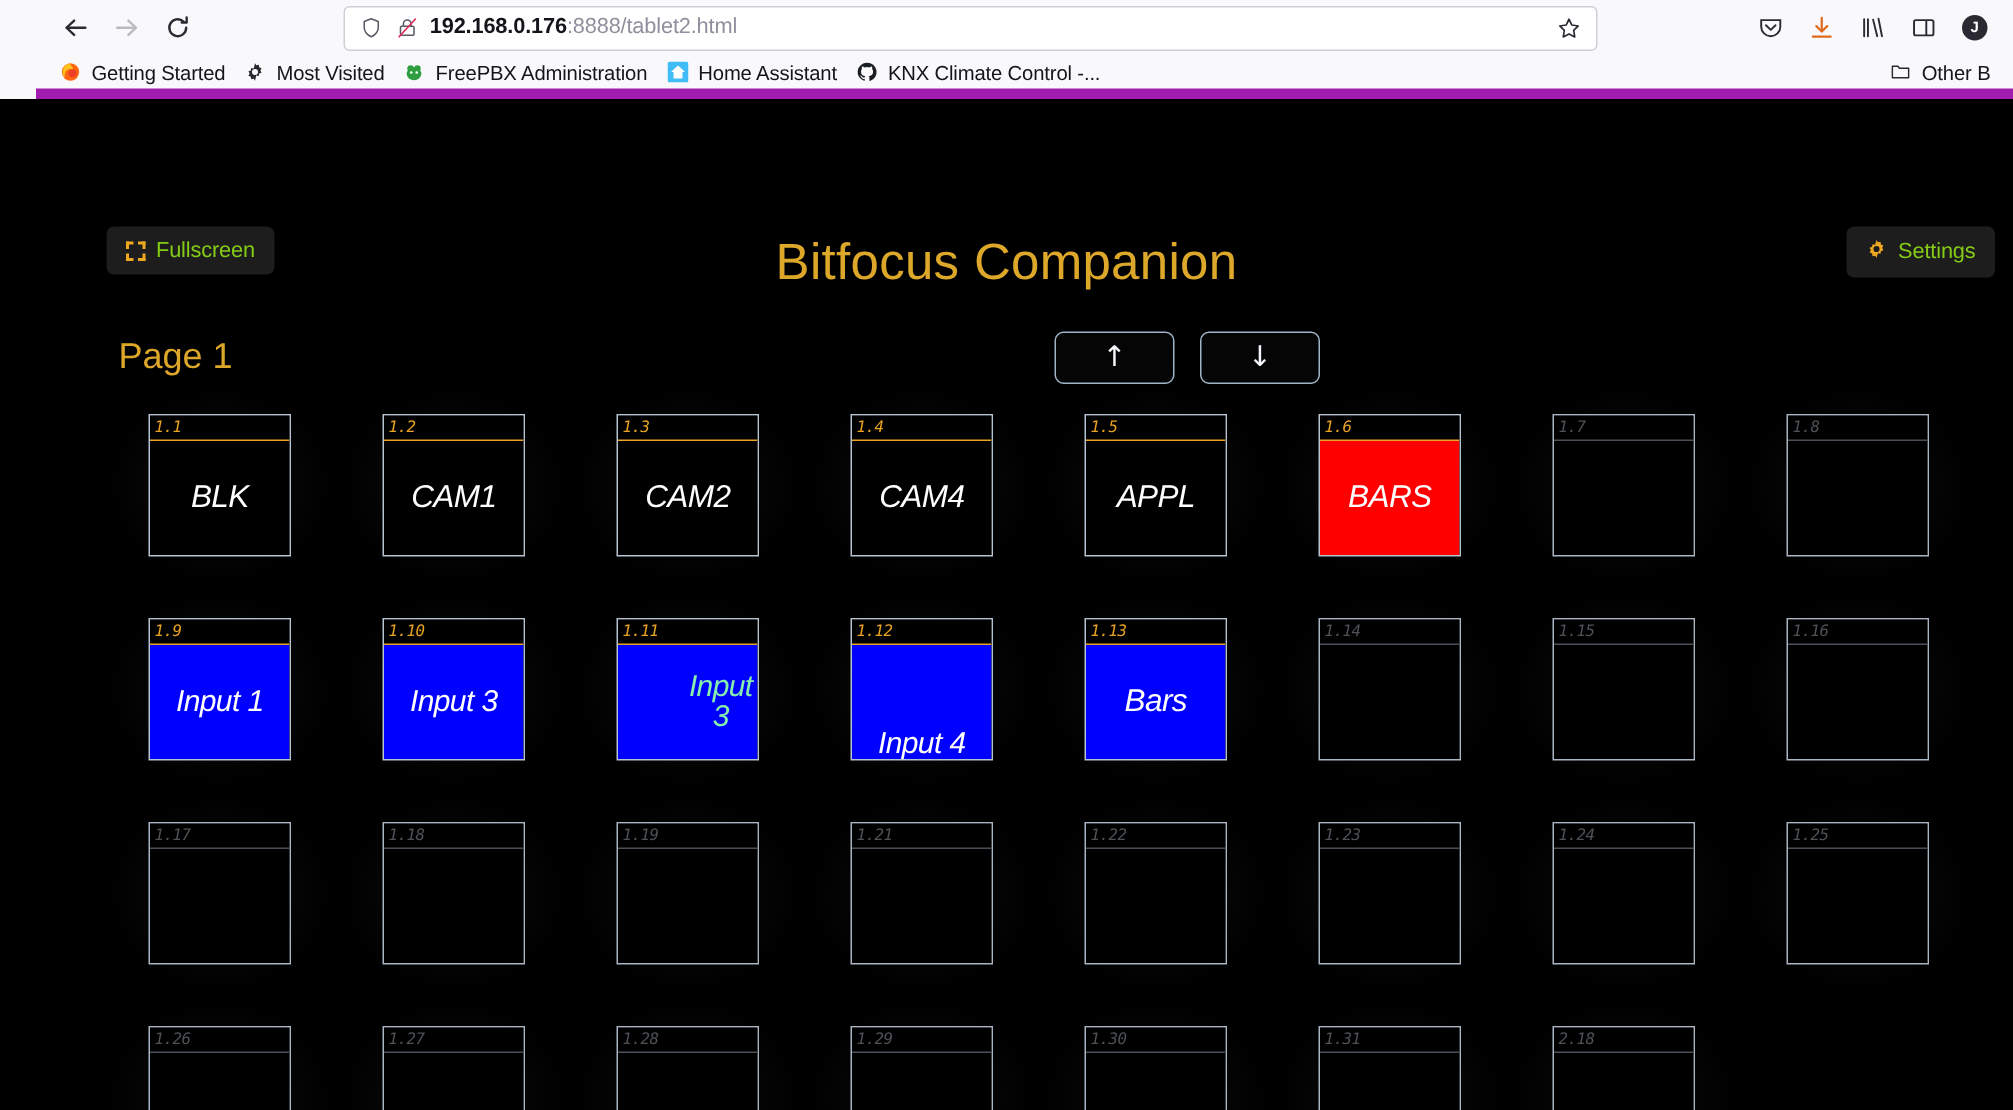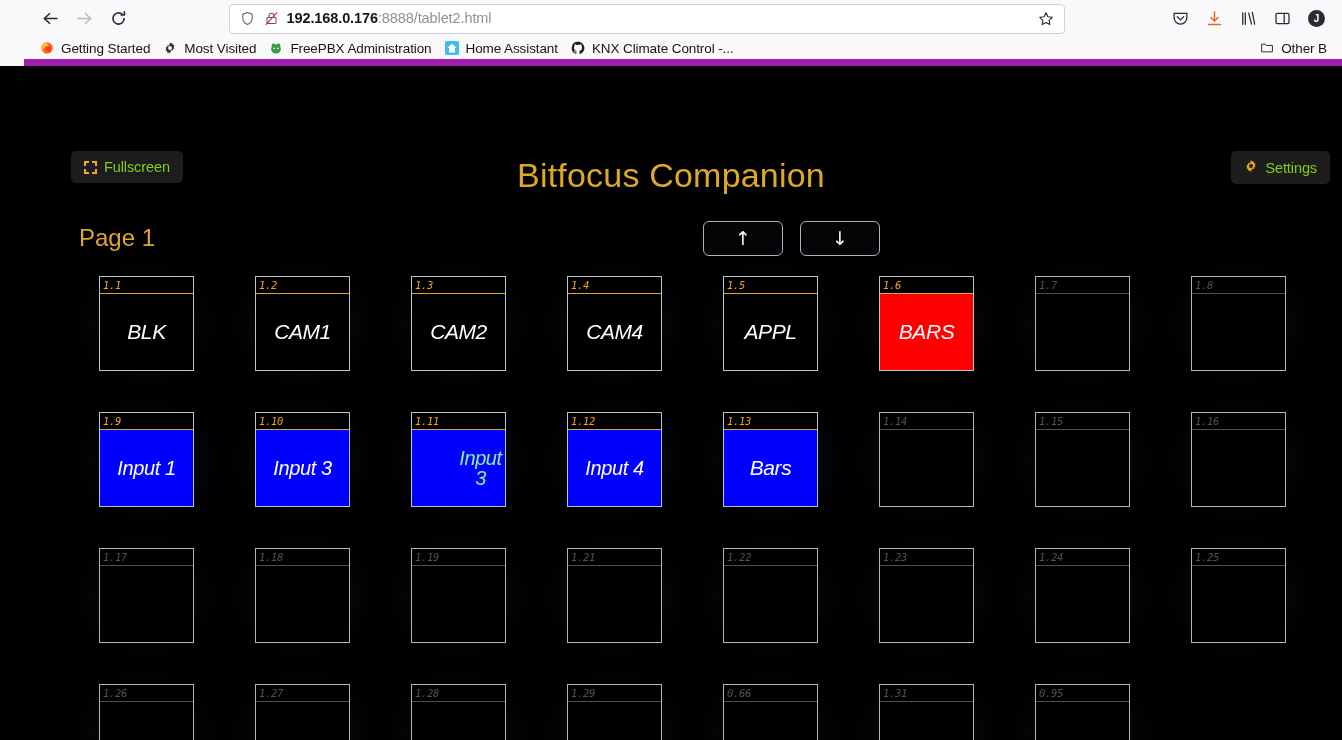--- a/index.html
+++ b/index.html
@@ -556,21 +556,21 @@
             <div class="cbtn-body" style="background: rgb(0, 0, 255);">
               <span class="cbtn-text small" style="color: #86efac; margin-left: 44px;">Input 3</span>
             </div>
           </div>
         </div>
         <div class="cell">
           <div class="cbtn">
             <div class="cbtn-head">
               <span class="cbtn-id">1.12</span>
             </div>
-            <div class="cbtn-body" style="background: rgb(0, 0, 255);">
+            <div class="cbtn-body" style="background: rgb(0, 0, 255); align-items: flex-end;">
               <span class="cbtn-text small" style="color: rgb(255, 255, 255);">Input 4</span>
             </div>
           </div>
         </div>
         <div class="cell">
           <div class="cbtn">
             <div class="cbtn-head">
               <span class="cbtn-id">1.13</span>
             </div>
             <div class="cbtn-body" style="background: rgb(0, 0, 255);">
@@ -724,41 +724,41 @@
               <span class="cbtn-id">1.29</span>
             </div>
             <div class="cbtn-body" style="background: rgb(0, 0, 0);">
               <span class="cbtn-text" style="color: rgb(255, 255, 255);"></span>
             </div>
           </div>
         </div>
         <div class="cell">
           <div class="cbtn empty">
             <div class="cbtn-head">
-              <span class="cbtn-id">0.66</span>
+              <span class="cbtn-id">1.30</span>
             </div>
             <div class="cbtn-body" style="background: rgb(0, 0, 0);">
               <span class="cbtn-text" style="color: rgb(255, 255, 255);"></span>
             </div>
           </div>
         </div>
         <div class="cell">
           <div class="cbtn empty">
             <div class="cbtn-head">
               <span class="cbtn-id">1.31</span>
             </div>
             <div class="cbtn-body" style="background: rgb(0, 0, 0);">
               <span class="cbtn-text" style="color: rgb(255, 255, 255);"></span>
             </div>
           </div>
         </div>
         <div class="cell">
           <div class="cbtn empty">
             <div class="cbtn-head">
-              <span class="cbtn-id">0.95</span>
+              <span class="cbtn-id">2.18</span>
             </div>
             <div class="cbtn-body" style="background: rgb(0, 0, 0);">
               <span class="cbtn-text" style="color: rgb(255, 255, 255);"></span>
             </div>
           </div>
         </div>
       </div>
 
   </div>
 </div>

